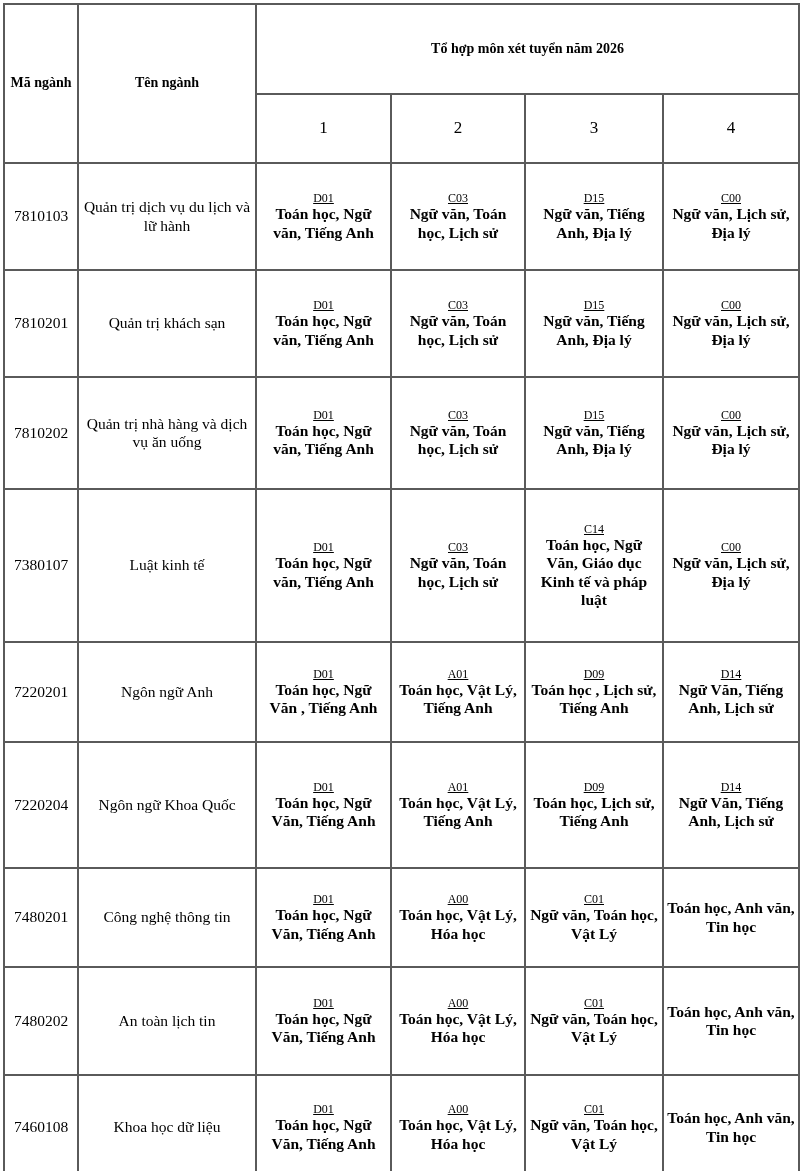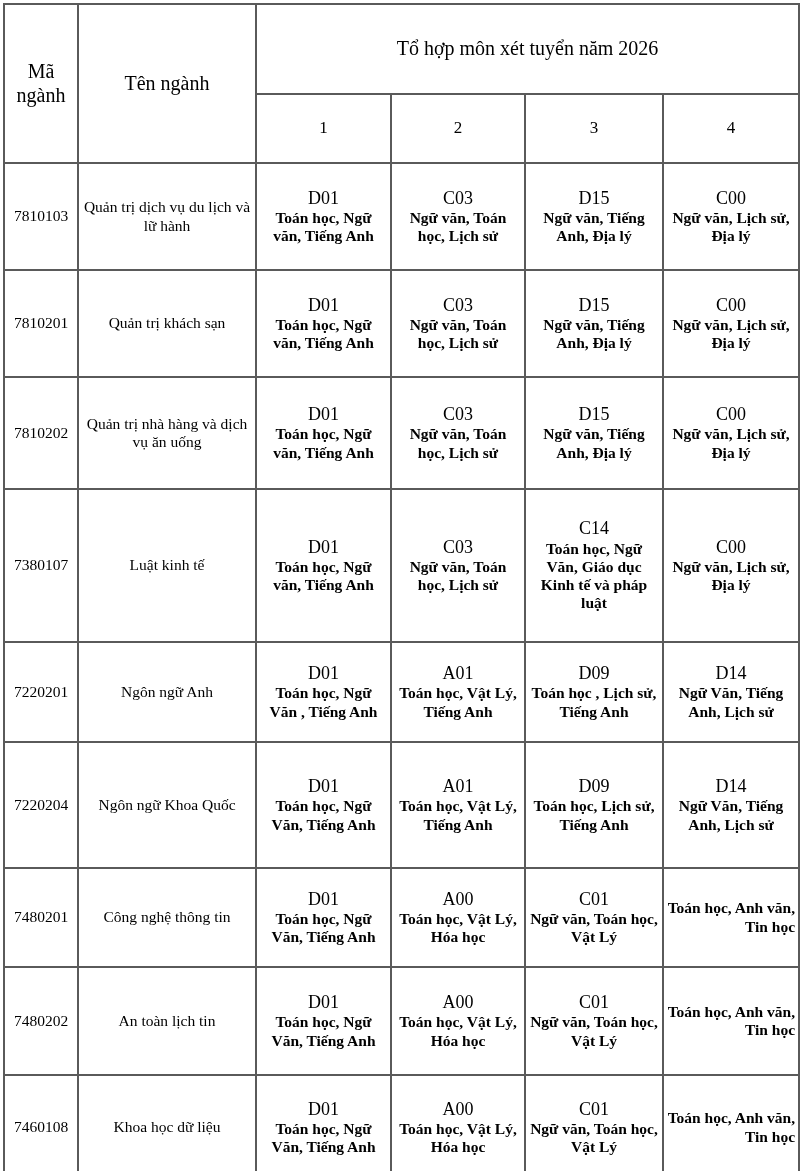--- a/index.html
+++ b/index.html
@@ -50,22 +50,22 @@
   col.c-code      { width: 74px; }
   col.c-name      { width: 178px; }
   col.c-g1        { width: 135px; }
   col.c-g2        { width: 134px; }
   col.c-g3        { width: 138px; }
   col.c-g4        { width: 136px; }
 
   
   tr.head-row-1 th {
     height: 84px;
-    font-weight: normal;
-    font-size: 20px;
+    font-weight: bold;
+    font-size: 14px;
   }
   th.head-code  { line-height: 1.25; margin-left: 33px; }
   th.head-name  { line-height: 1.25; }
   th.head-group {
     text-align: left;
     padding-left: 7px;
     vertical-align: top;
     padding-top: 19px;
     font-size: 16.5px;
   }
@@ -86,30 +86,30 @@
     font-size: 15.5px;
     padding-left: 4px;
     padding-right: 4px;
   }
   td.combo-cell {
     padding-left: 5px;
     padding-right: 5px;
   }
   .combo-code {
     display: block;
-    font-size: 18px;
+    font-size: 12px;
+    text-decoration: underline;
   }
   .combo-subjects {
     display: block;
     font-size: 15.5px;
     font-weight: bold;
   }
   .combo-cell.no-code .combo-subjects {
     display: block;
-    text-align: right;
   }
 
   tr[data-name="table-row"] td { }
 </style>
 </head>
 <body>
 
 <div class="sheet" data-name="document-page">
   <table class="admissions" data-name="admissions-table">
     <colgroup>

